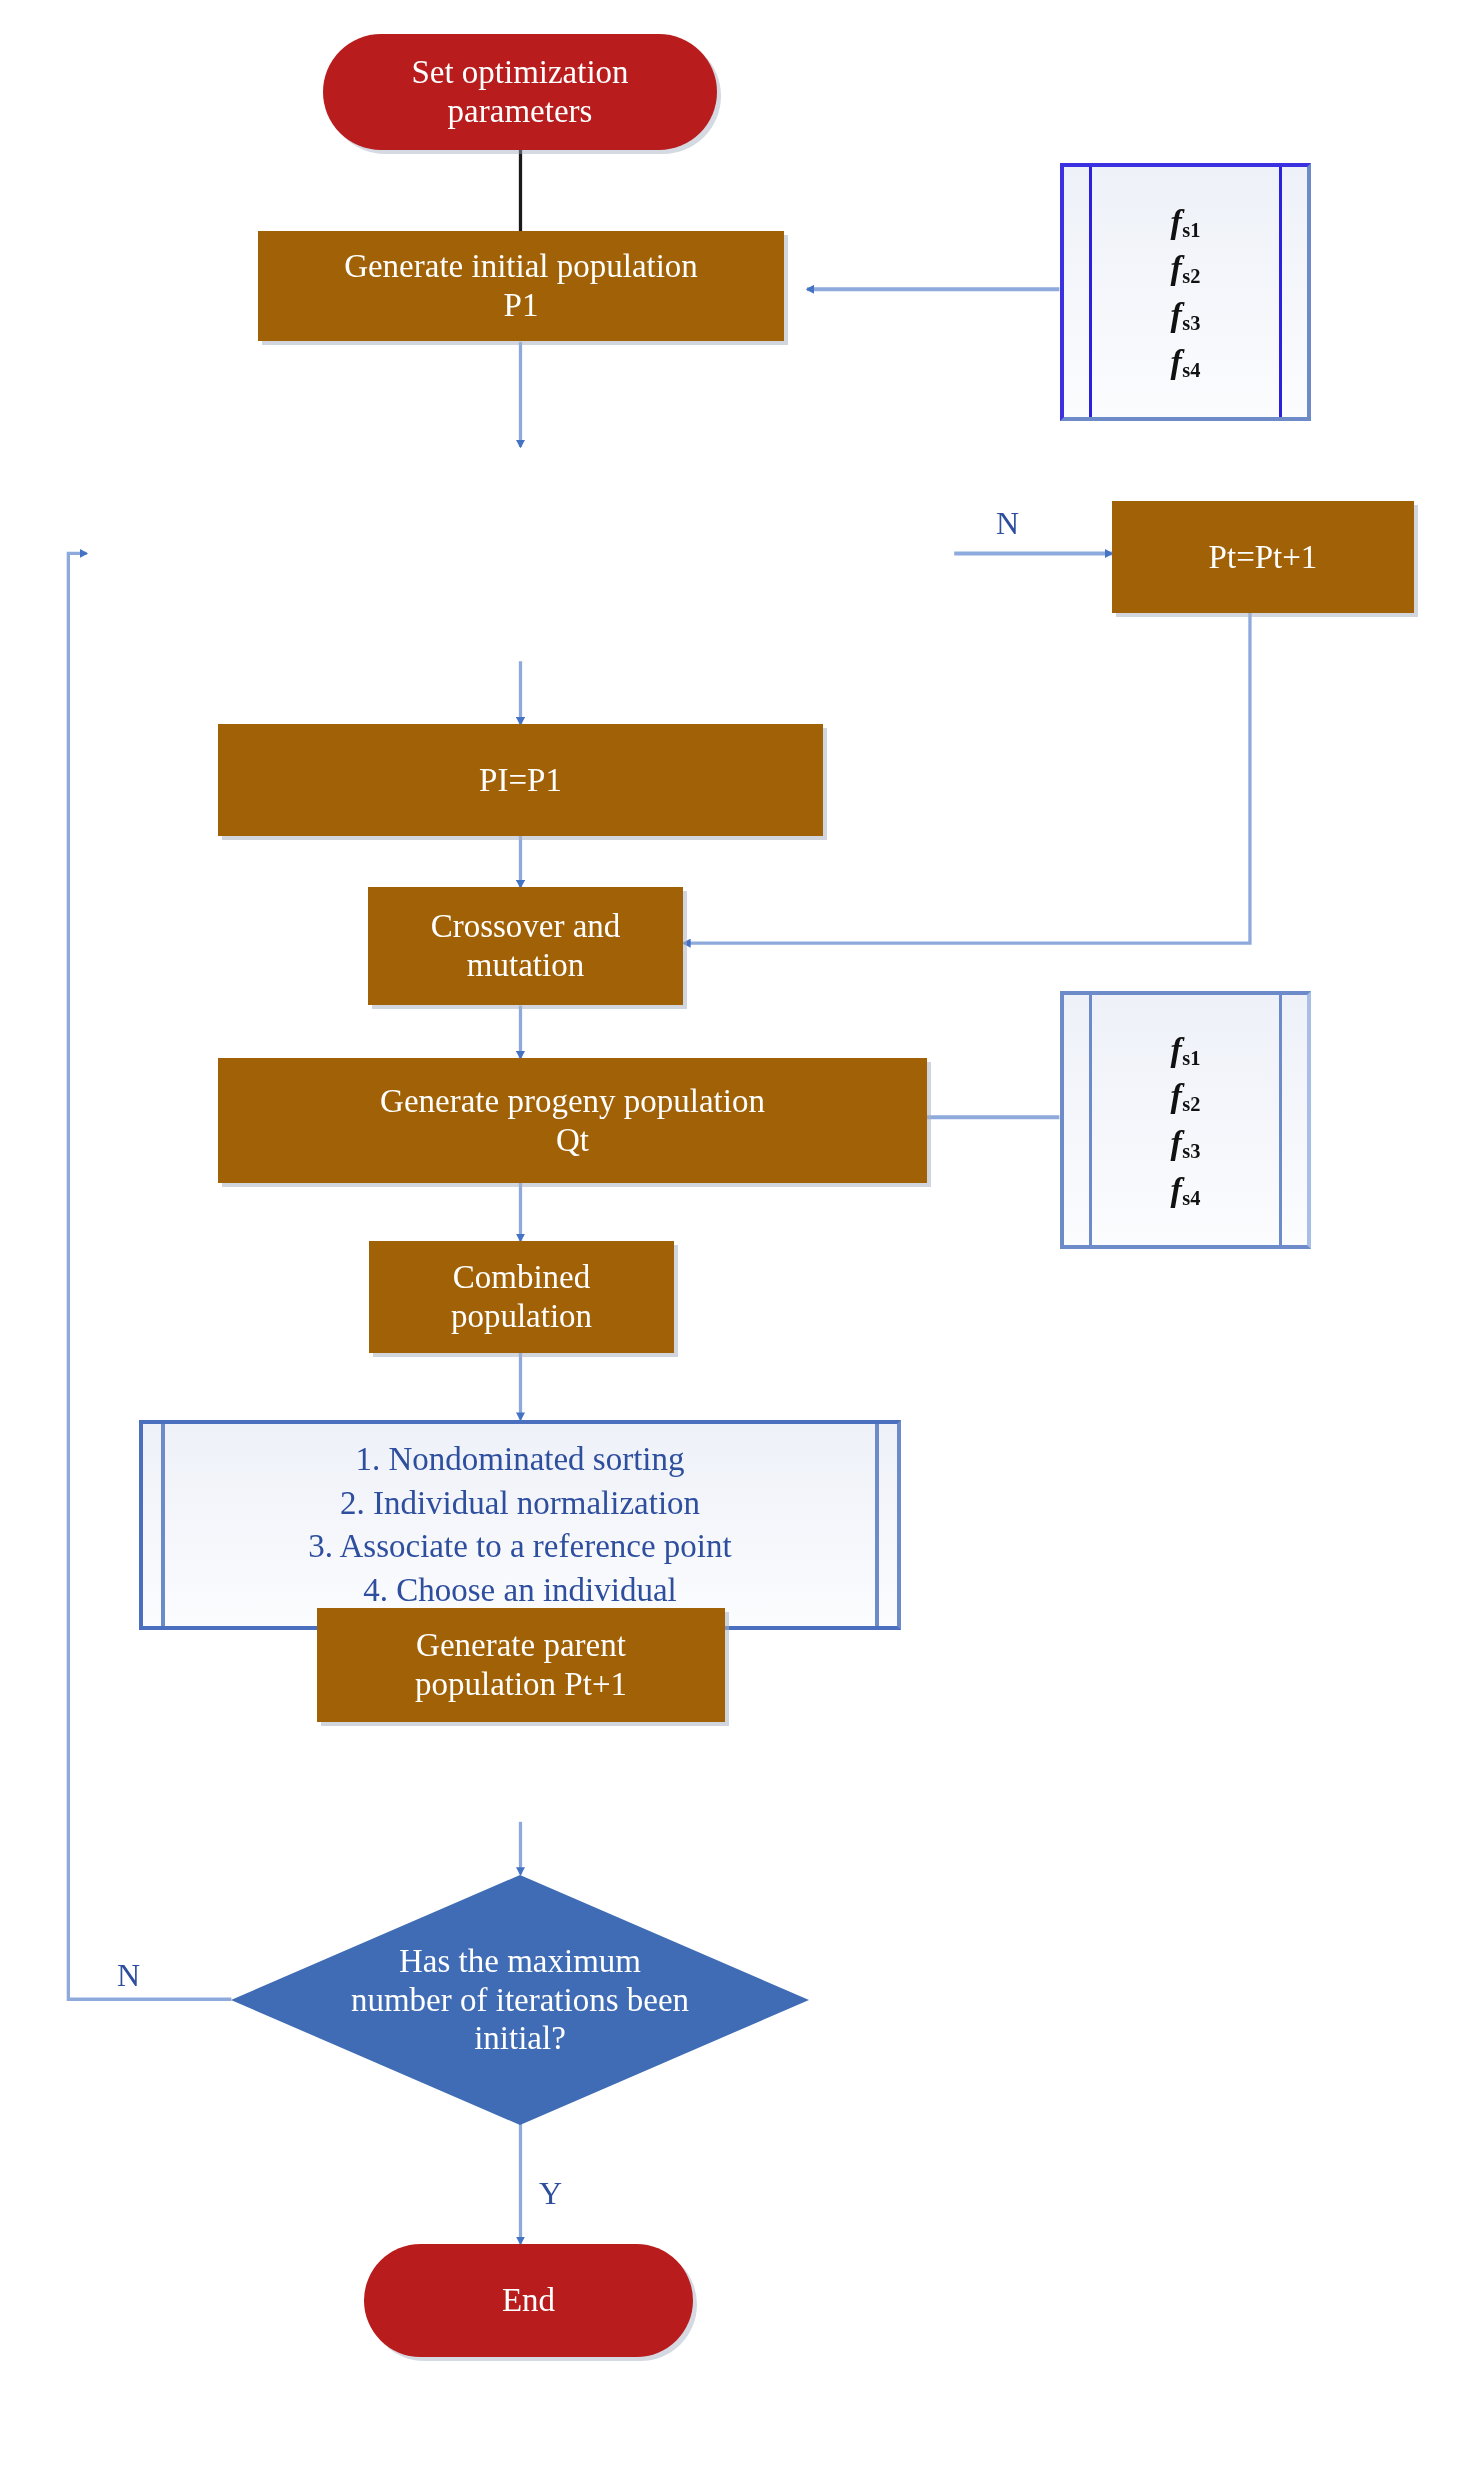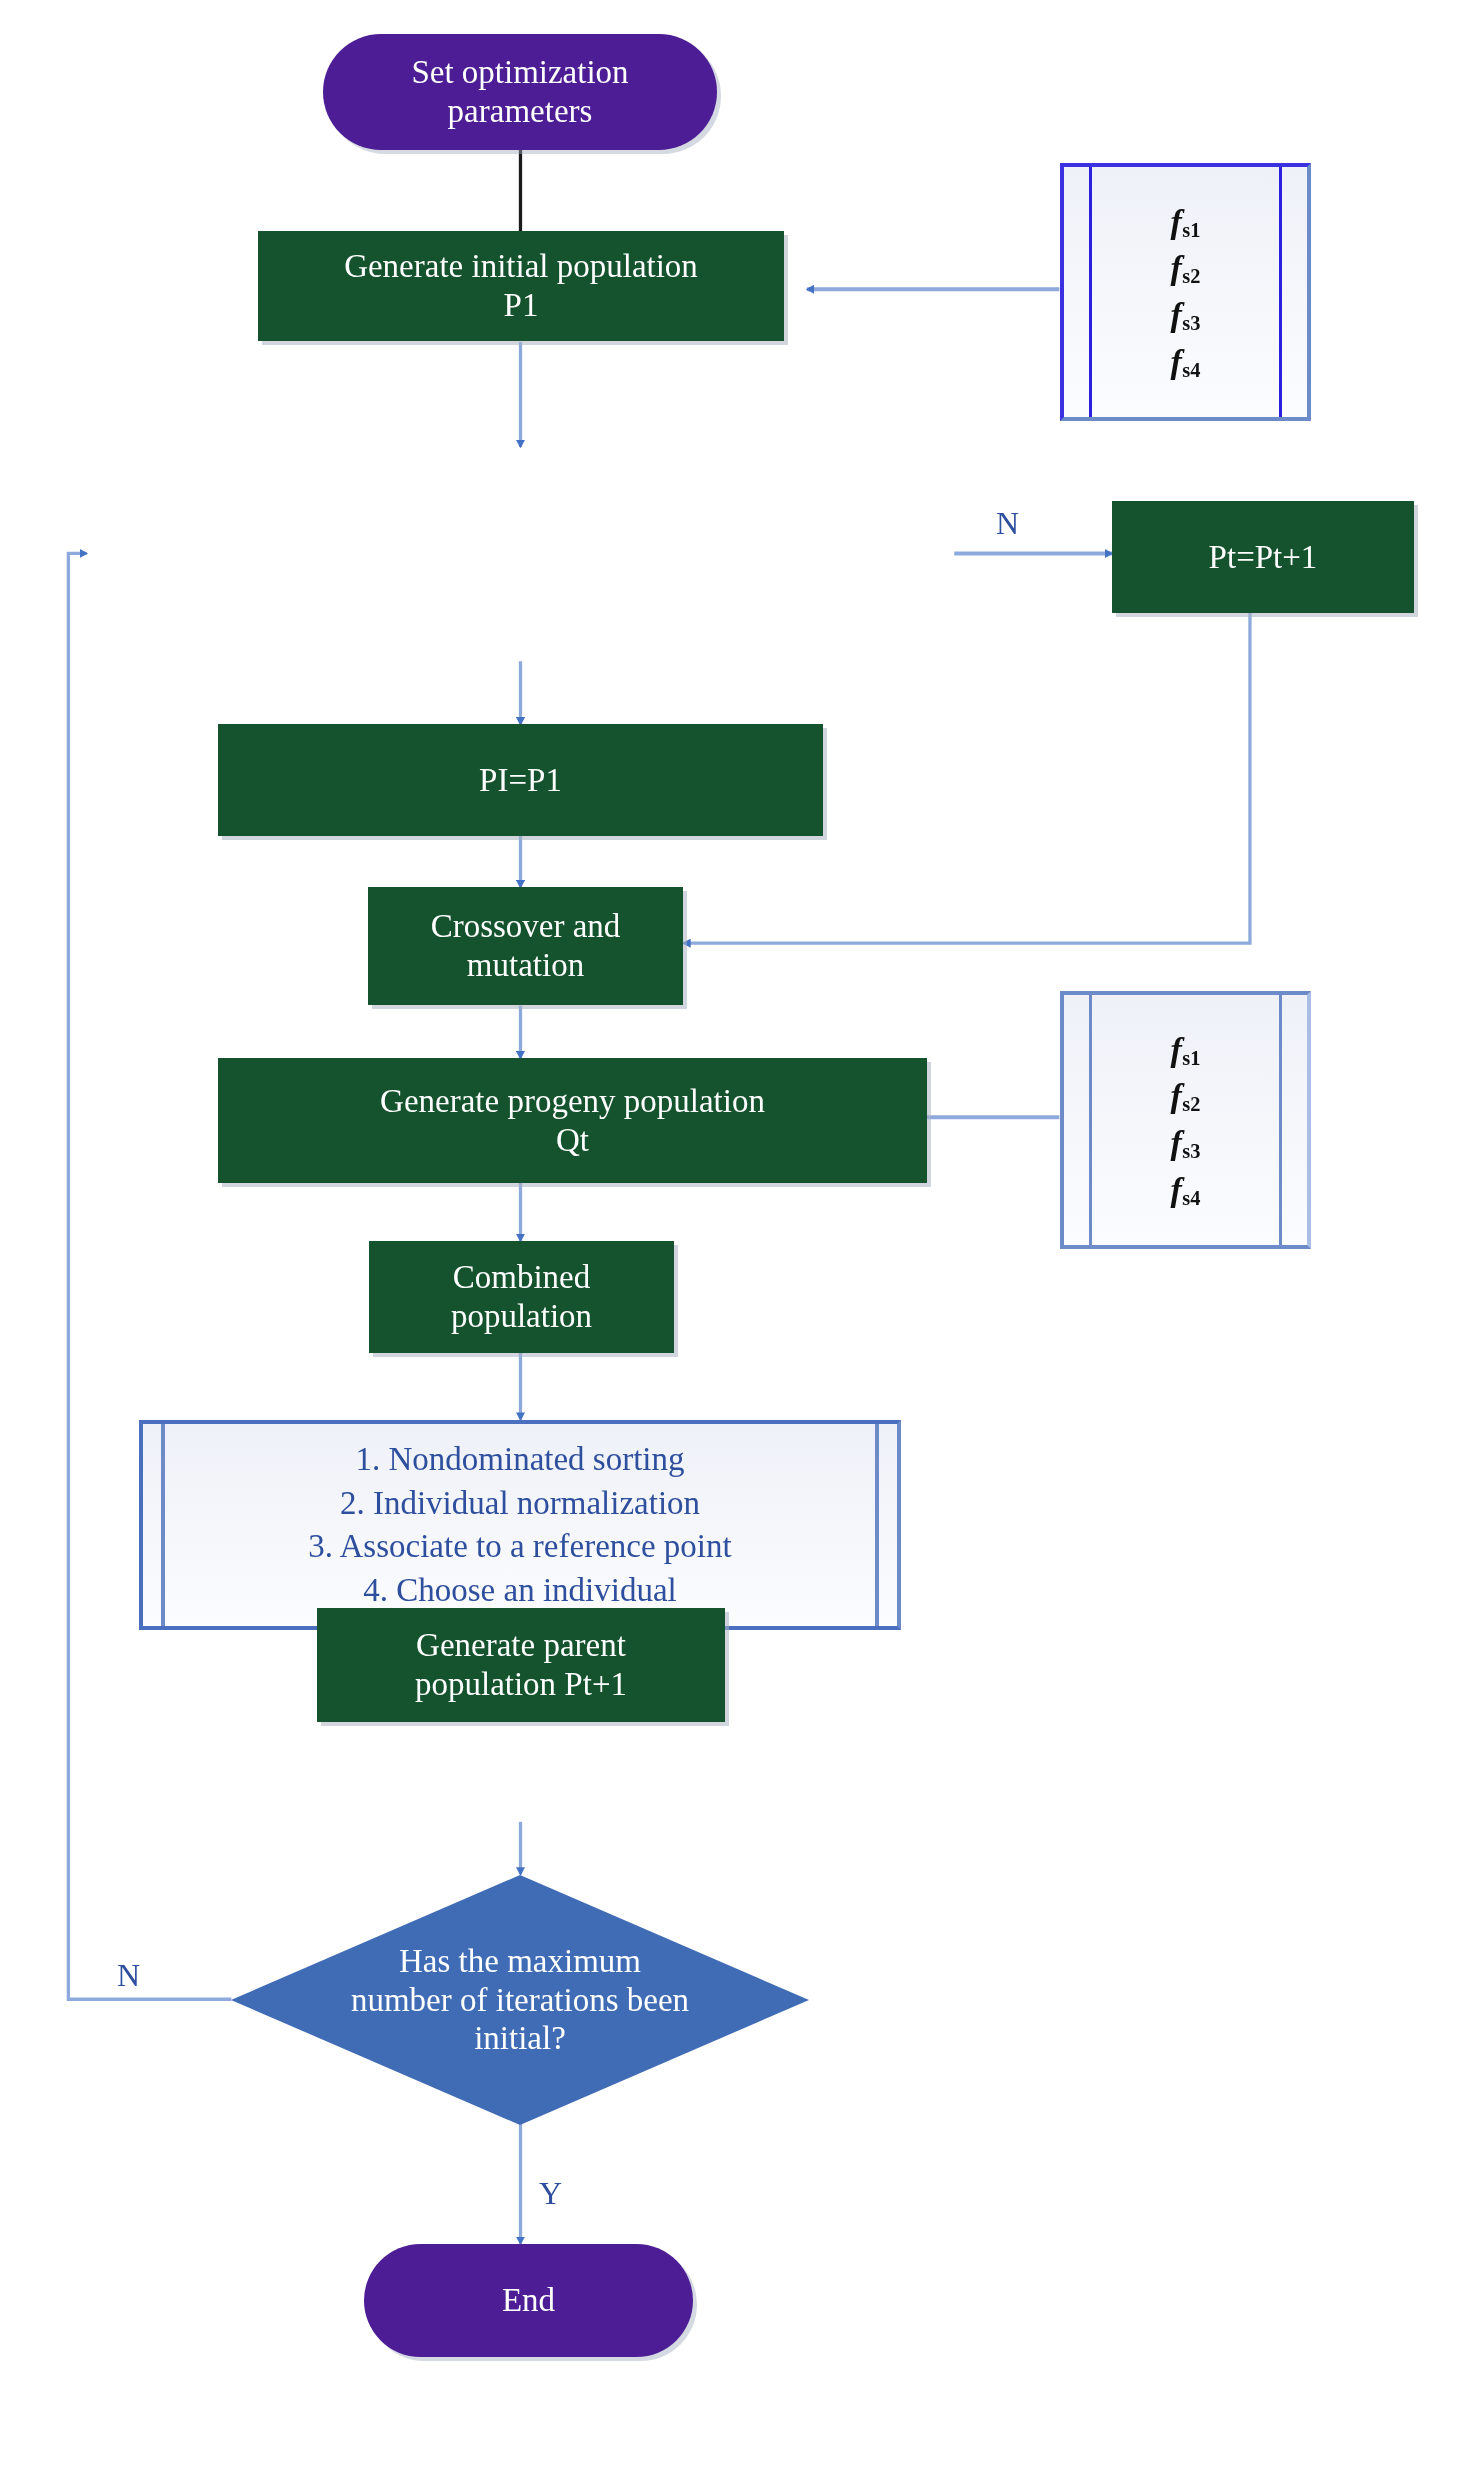--- a/index.html
+++ b/index.html
@@ -21,27 +21,27 @@
     display:flex;
     align-items:center;
     justify-content:center;
     text-align:center;
     line-height:1.18;
     color:#ffffff;
     font-family:"Liberation Serif","DejaVu Serif",serif;
   }
   
   .terminator{
-    background:#4c1d95;
+    background:#b91c1c;
     border-radius:6572px;
     box-shadow:4px 4px 0 0 rgba(160,170,190,.45);
   }
   
   .process{
-    background:#14532d;
+    background:#a16207;
     box-shadow:4px 4px 0 0 rgba(170,178,195,.55);
   }
   
   .decision{
     background:#3F6CB5;
     clip-path:polygon(50% 0%,100% 50%,50% 100%,0% 50%);
     box-shadow:none;
   }
   .decision .dtext{
     width:74%;

